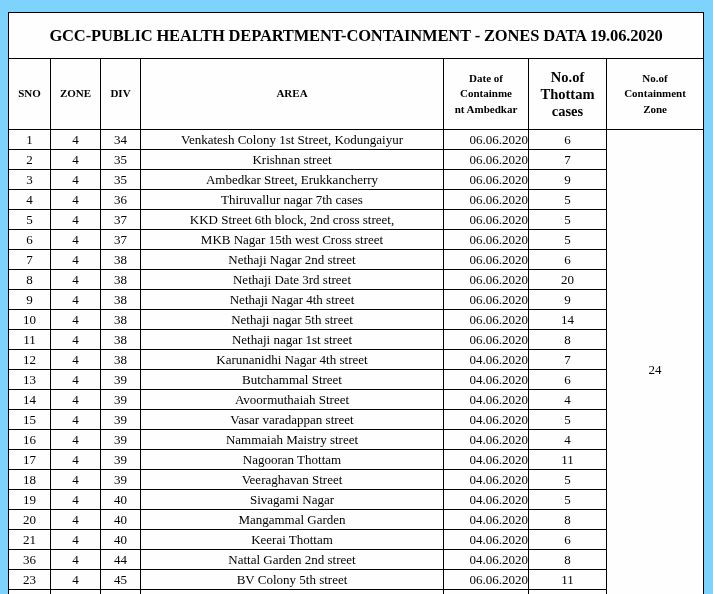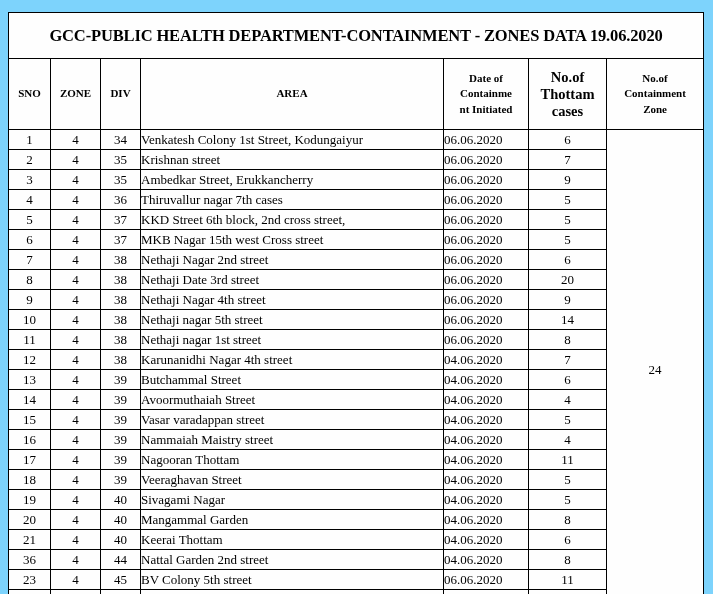--- a/index.html
+++ b/index.html
@@ -66,22 +66,22 @@
   }
 
   
   .doc-table tbody tr { height: 19px; }
   .doc-table tbody td {
     font-size: 13px;
     line-height: 17px;
     height: 19px;
   }
   .c-num   { text-align: center; }
-  .c-area  { text-align: left; padding-left: 4px; }
-  .c-date  { text-align: left; }
+  .c-area  { text-align: center; padding-left: 4px; }
+  .c-date  { text-align: right; }
   .c-cases { text-align: center; }
   .c-zone  {
     text-align: center;
     vertical-align: middle;
     font-size: 14px;
   }
 
   
   col.w-sno   { width: 42px; }
   col.w-zone  { width: 50px; }
@@ -112,21 +112,21 @@
         <td class="title-cell" colspan="7">GCC-PUBLIC HEALTH DEPARTMENT-CONTAINMENT - ZONES DATA 19.06.2020</td>
       </tr>
       <tr>
         <th class="hdr">SNO</th>
         <th class="hdr">ZONE</th>
         <th class="hdr">DIV</th>
         <th class="hdr">AREA</th>
         <th class="hdr">
           <span>Date of</span><br>
           <span>Containme</span><br>
-          <span>nt Initiated</span>
+          <span>nt Ambedkar</span>
         </th>
         <th class="hdr big">
           <span>No.of</span><br>
           <span>Thottam</span><br>
           <span>cases</span>
         </th>
         <th class="hdr">
           <span>No.of</span><br>
           <span>Containment</span><br>
           <span>Zone</span>

